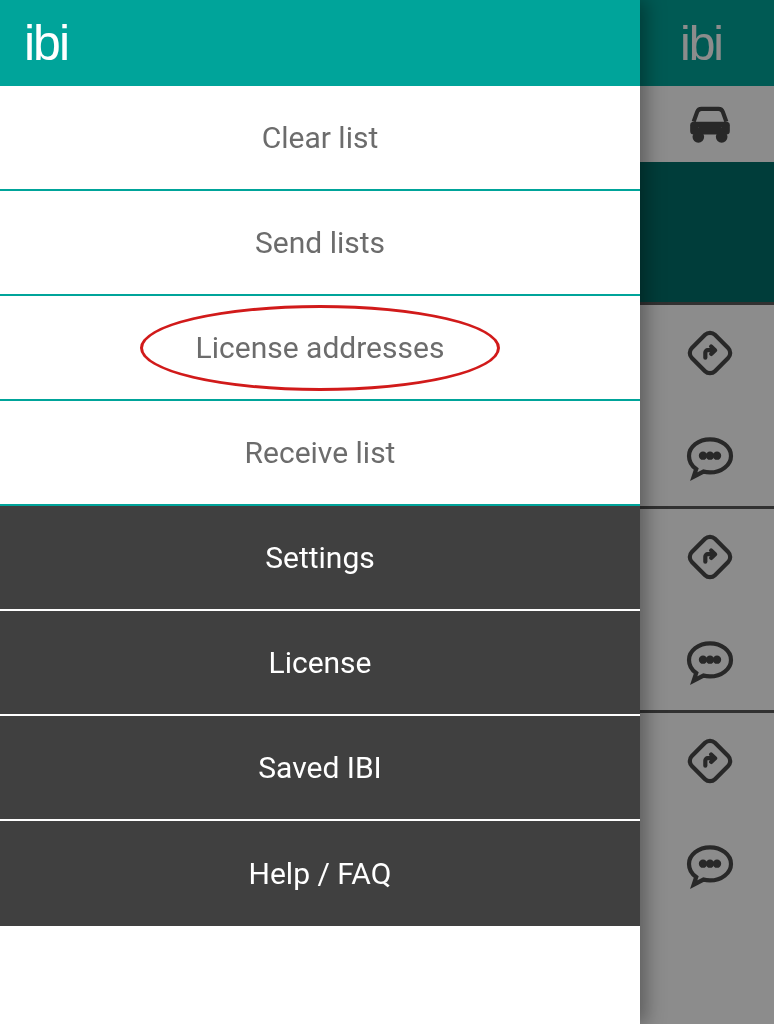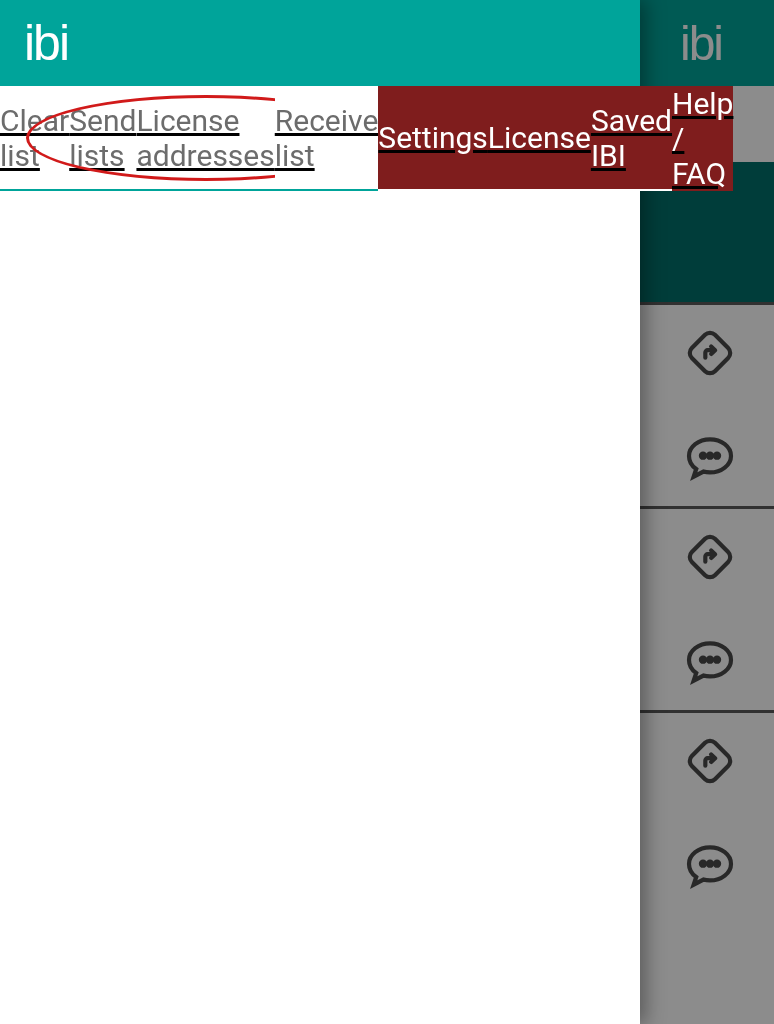--- a/index.html
+++ b/index.html
@@ -101,38 +101,38 @@
     color: #ffffff;
   }
   .drawer-logo {
     font-family: Arial, sans-serif;
     font-size: 50px;
     font-weight: 400;
     letter-spacing: -2px;
     line-height: 1;
   }
 
-  .menu { flex: 1; display: flex; flex-direction: row; text-decoration: underline; }
+  .menu { flex: 1; display: flex; flex-direction: column; }
   .menu-item {
     height: 105px;
     display: flex;
     align-items: center;
     justify-content: center;
     font-size: 30px;
     border-bottom: 2px solid #00a49a;
     position: relative;
   }
   .menu-item.light {
     background: #ffffff;
     color: #6c6c6c;
     font-weight: 400;
   }
   .menu-item.light:first-of-type { border-top: none; }
   .menu-item.dark {
-    background: #7f1d1d;
+    background: #404040;
     color: #ffffff;
     border-bottom: 2px solid #ffffff;
     font-weight: 400;
   }
   .menu-item.dark:last-of-type { border-bottom: none; }
 
   
   .annot-ellipse {
     position: absolute;
     left: 50%; top: 50%;

